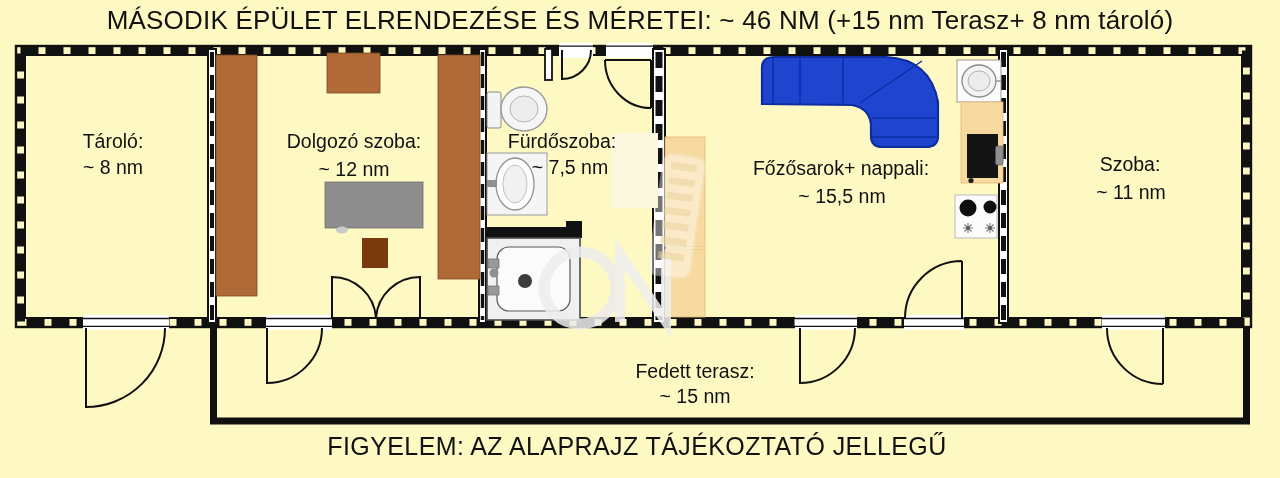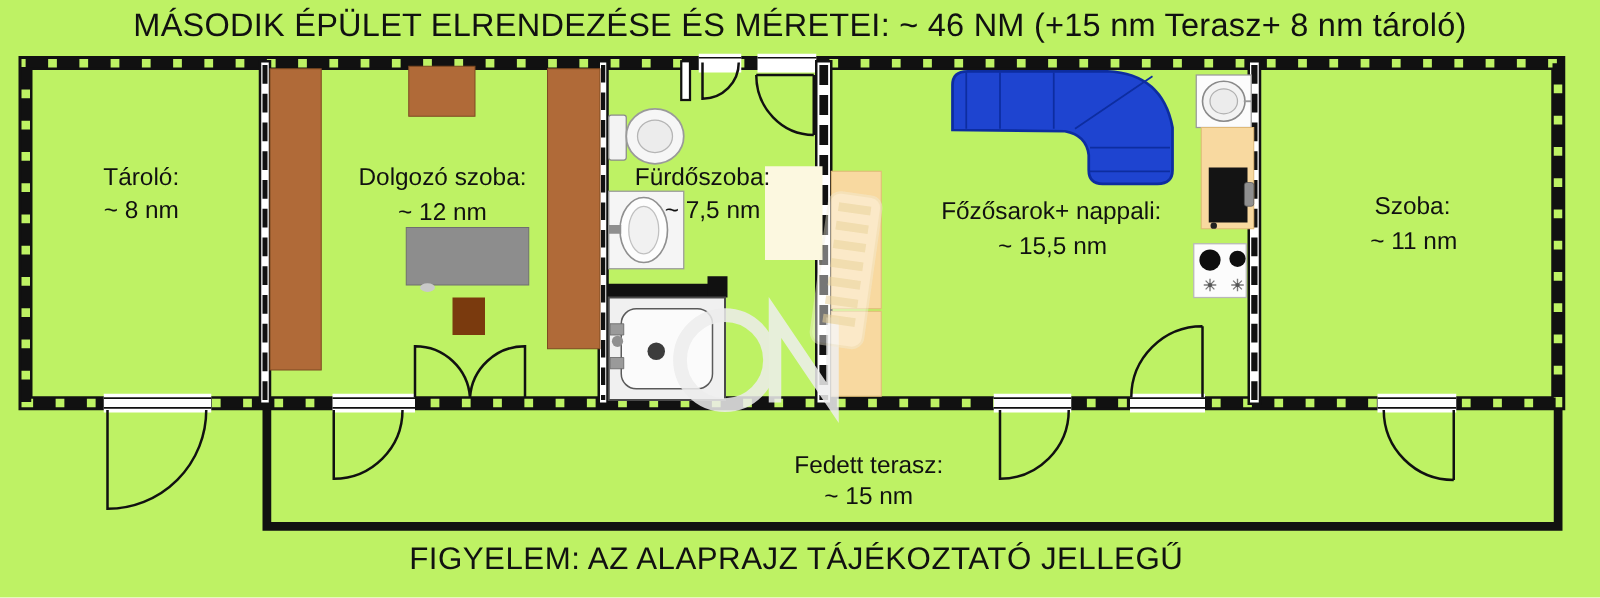--- a/index.html
+++ b/index.html
@@ -1,16 +1,16 @@
 <!DOCTYPE html>
 <html><head>
 <meta charset="utf-8">
 <style>
   html,body{margin:0;padding:0;background:#fff;}
-  .stage{position:relative;width:1280px;height:478px;background:#bef264;overflow:hidden;}
+  .stage{position:relative;width:1280px;height:478px;background:#fef9c3;overflow:hidden;}
   svg{display:block;}
   svg text{font-family:"Liberation Sans", sans-serif;fill:#111;}
   .title-text{font-size:26px;letter-spacing:.2px;}
   .room-name, .room-area{font-size:19.5px;}
   .footer-text{font-size:25px;letter-spacing:.4px;}
 </style>
 </head>
 <body>
 
 <div class="stage">

